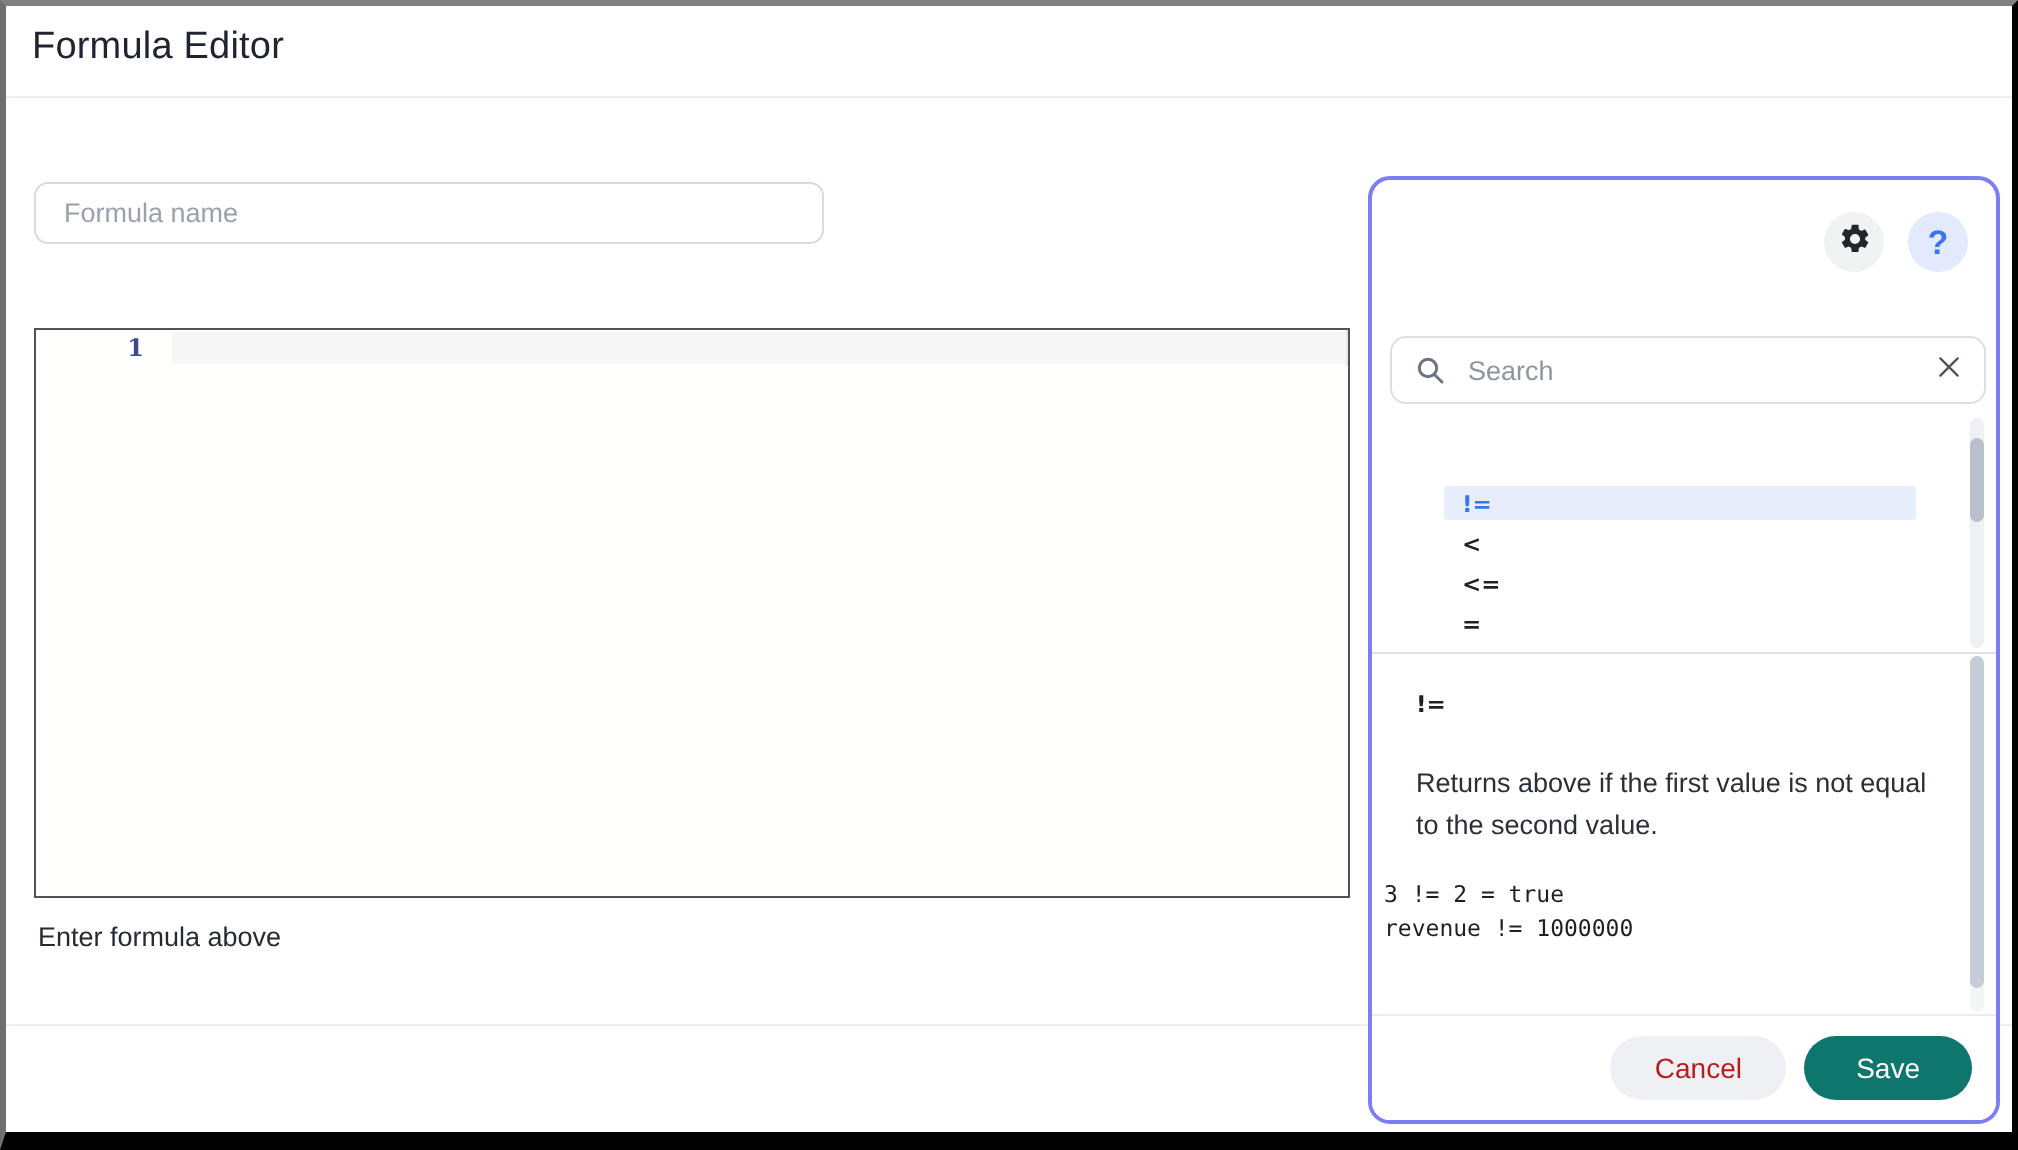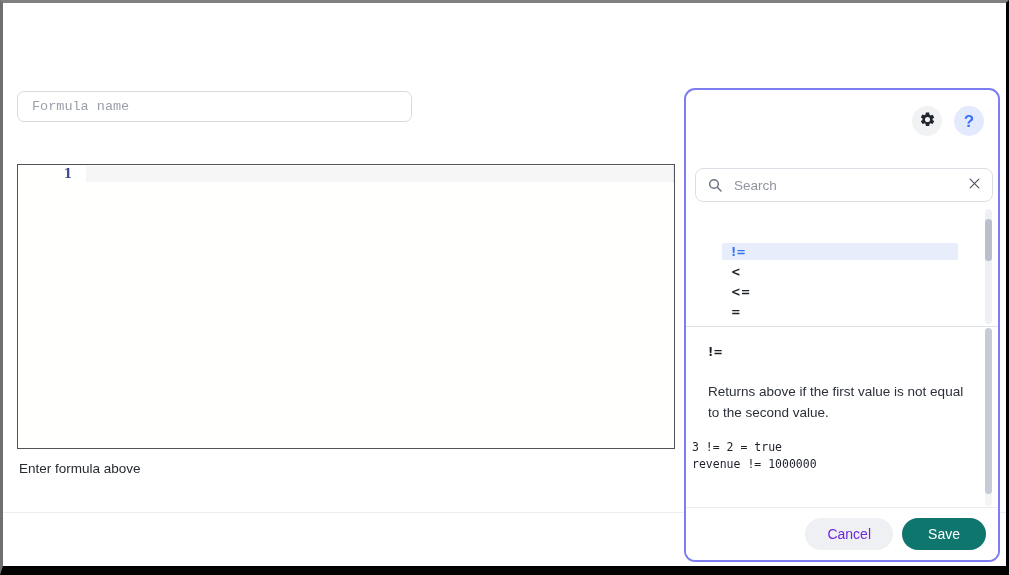--- a/index.html
+++ b/index.html
@@ -49,21 +49,21 @@
     background: #ffffff;
   }
 
   #formula-name-input {
     position: absolute;
     left: 14px; top: 42px;
     width: 395px; height: 31px;
     border: 1px solid #d6dae1;
     border-radius: 7px;
     background: #ffffff;
-    font-family: Liberation Mono, monospace;
+    font-family: Liberation Sans, sans-serif;
     font-size: 13.5px;
     color: #6d28d9;
     padding: 0 14px;
     outline: none;
   }
   #formula-name-input::placeholder { color: #9aa1ab; }
 
   
   #code-editor {
     position: absolute;
@@ -335,34 +335,37 @@
     border: none;
     border-radius: 17px;
     font-family: "Liberation Sans", sans-serif;
     font-size: 14px;
     cursor: pointer;
     padding: 0 22px;
   }
   #cancel-button {
     right: 105px;
     background: #eff0f3;
-    color: #6d28d9;
+    color: #b91c1c;
   }
   #save-button {
     right: 12px;
     background: #0f766e;
     color: #ffffff;
     padding: 0 26px;
   }
 </style>
 </head>
 <body>
 
 <div id="window-frame">
 
+  <div id="dialog-header">
+    <div id="page-title">Formula Editor</div>
+  </div>
 
   <div id="main-pane">
 
     <input id="formula-name-input" type="text" placeholder="Formula name" style="">
 
     <div id="code-editor">
       <div id="editor-line-row">
         <div id="active-line-highlight"></div>
         <div id="line-number">1</div>
         <div id="code-line-content"></div>

